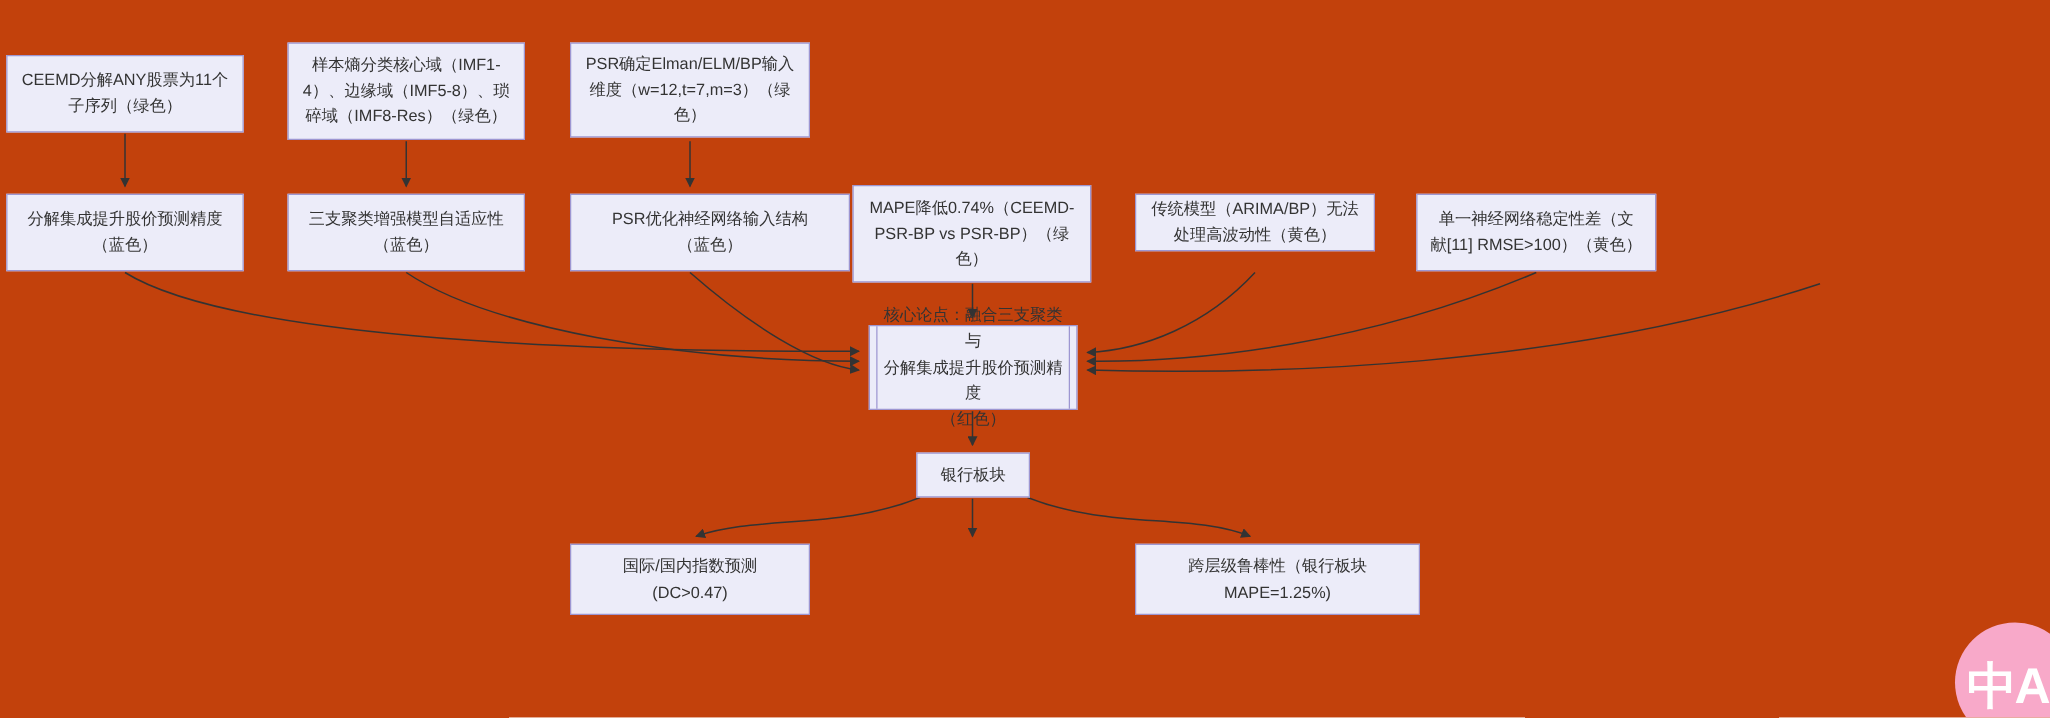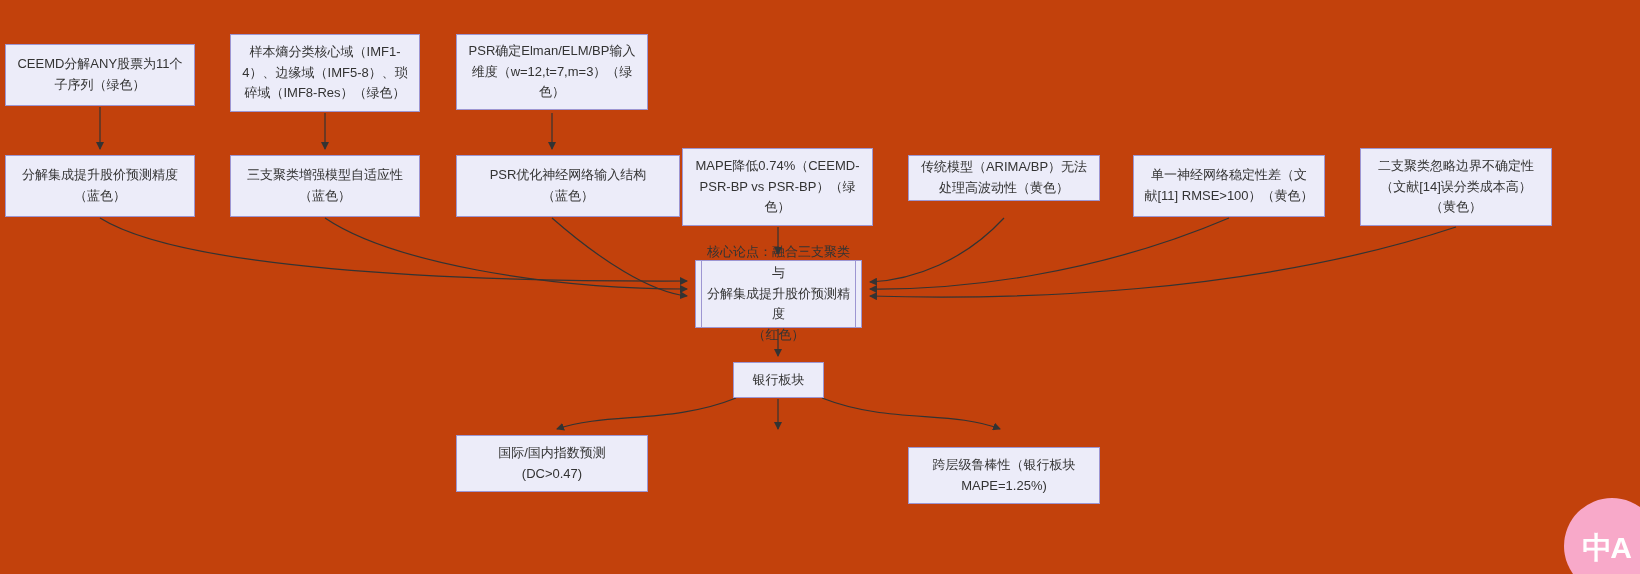--- a/index.html
+++ b/index.html
@@ -50,21 +50,21 @@
     height: 96px;
     border-radius: 50%;
     background: #F8A9C9;
     display: flex;
     align-items: center;
     justify-content: center;
   }
   .fab-glyph {
     color: #ffffff;
     font-weight: bold;
-    font-size: 30px;
+    font-size: 40px;
     letter-spacing: -2px;
     transform: translate(-6px, 2px);
   }
 </style>
 </head>
 <body>
 
 <div class="canvas">
 
   <svg class="edges" viewBox="0 0 1640 574">
@@ -129,41 +129,36 @@
 色）</span>
   </div>
   <div class="node" style="left:908px;top:155px;width:192px;height:46px">
     <span class="label">传统模型（ARIMA/BP）无法
 处理高波动性（黄色）</span>
   </div>
   <div class="node" style="left:1133px;top:155px;width:192px;height:62px">
     <span class="label">单一神经网络稳定性差（文
 献[11] RMSE&gt;100）（黄色）</span>
   </div>
-  <div class="node" style="left:1360px;top:148px;width:192px;height:78px">
-    <span class="label">二支聚类忽略边界不确定性
-（文献[14]误分类成本高）
-（黄色）</span>
-  </div>
 
   <div class="node subroutine" style="left:695px;top:260px;width:167px;height:68px">
     <span class="label">核心论点：融合三支聚类与
 分解集成提升股价预测精度
 （红色）</span>
   </div>
 
   <div class="node" style="left:733px;top:362px;width:91px;height:36px">
     <span class="label">银行板块</span>
   </div>
 
   <div class="node" style="left:456px;top:435px;width:192px;height:57px">
     <span class="label">国际/国内指数预测
 (DC&gt;0.47)</span>
   </div>
-  <div class="node" style="left:908px;top:447px;width:192px;height:57px">
+  <div class="node" style="left:908px;top:435px;width:228px;height:57px">
     <span class="label">跨层级鲁棒性（银行板块
 MAPE=1.25%)</span>
   </div>
 
   <div class="translate-fab">
     <span class="fab-glyph">中A</span>
   </div>
 
 </div>
 

